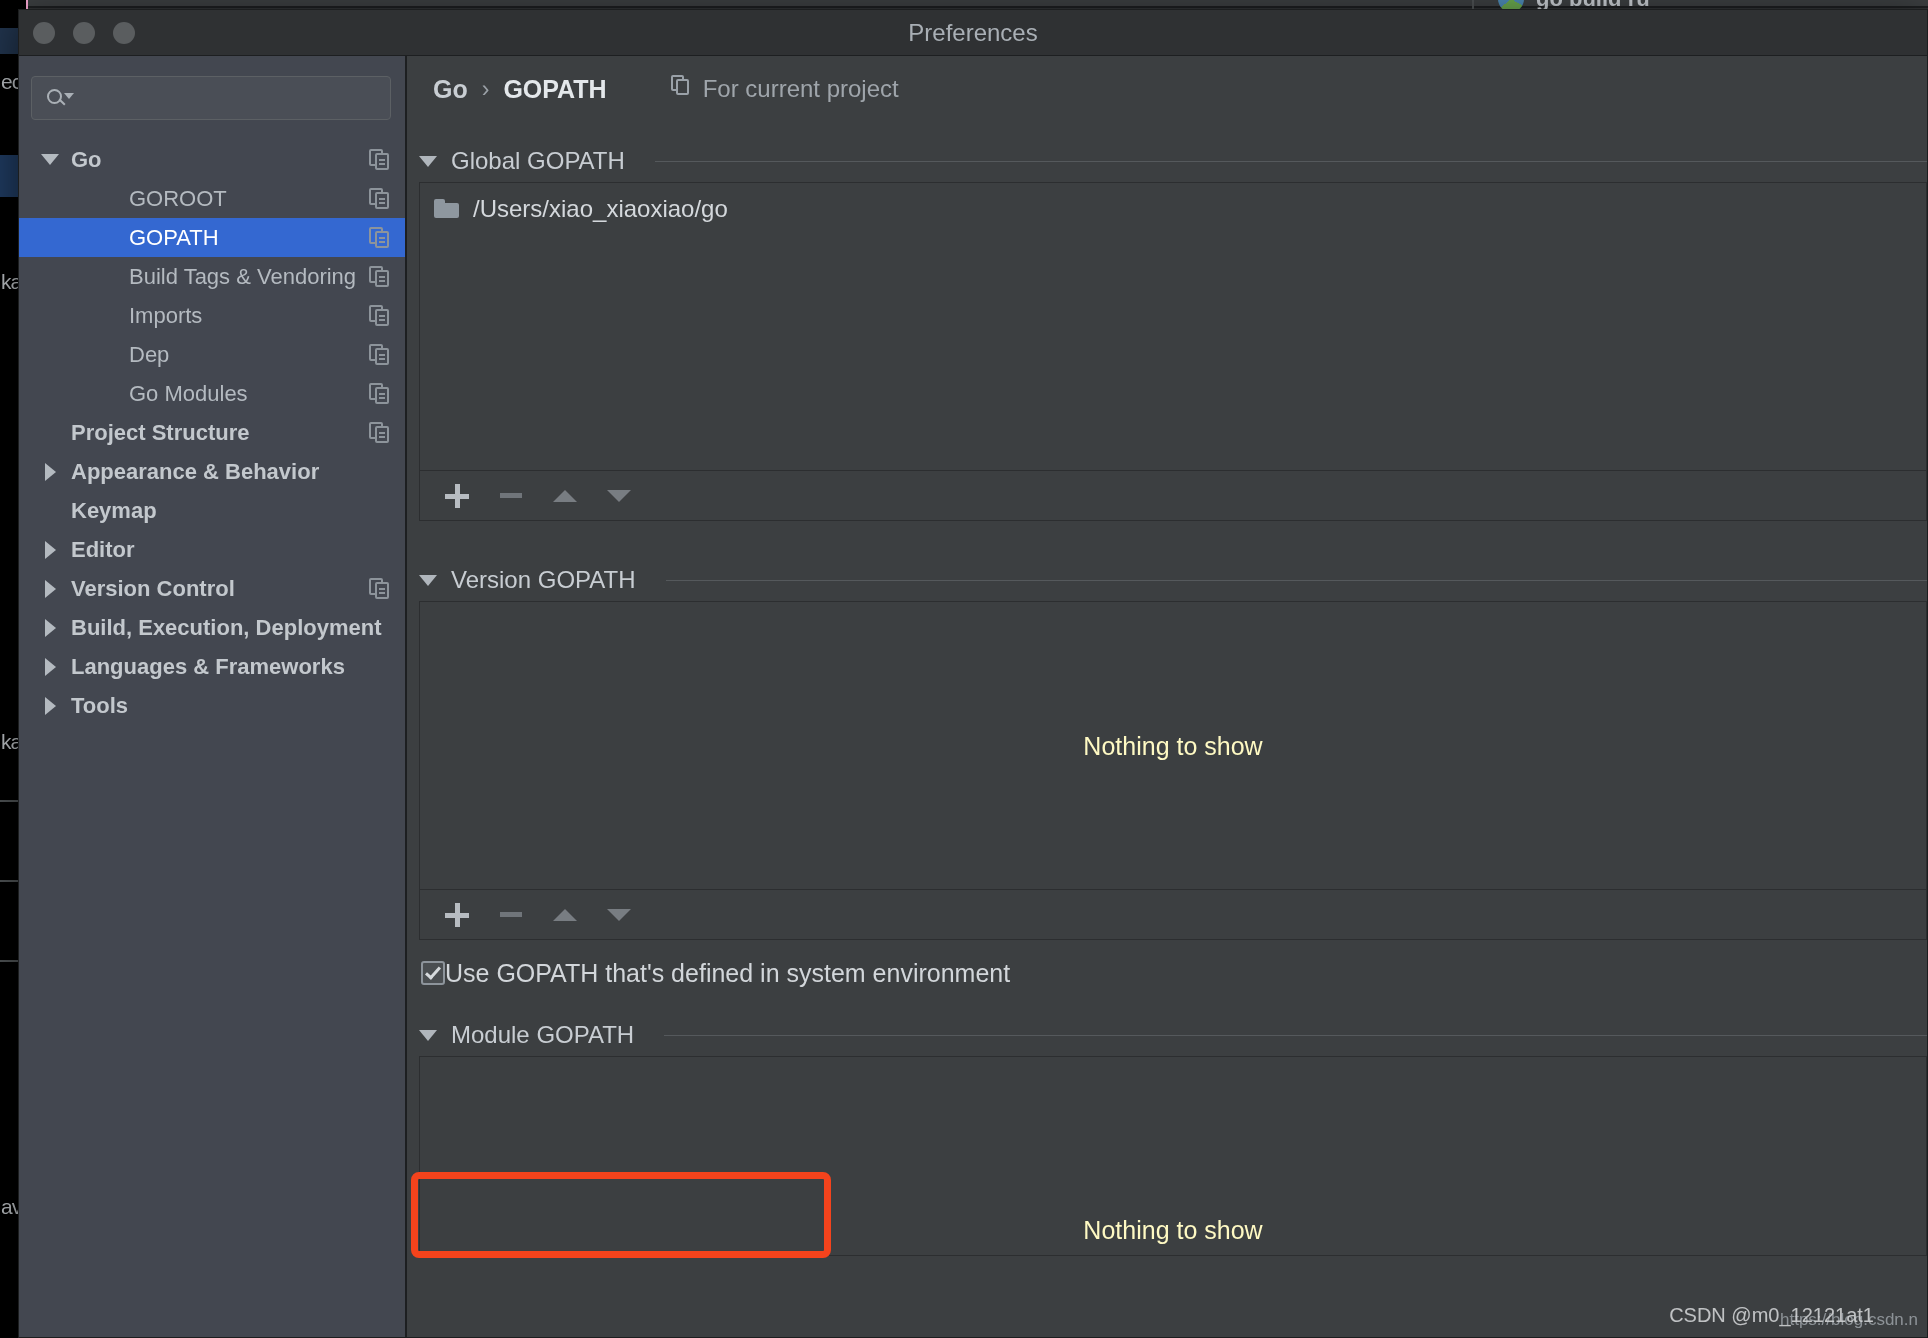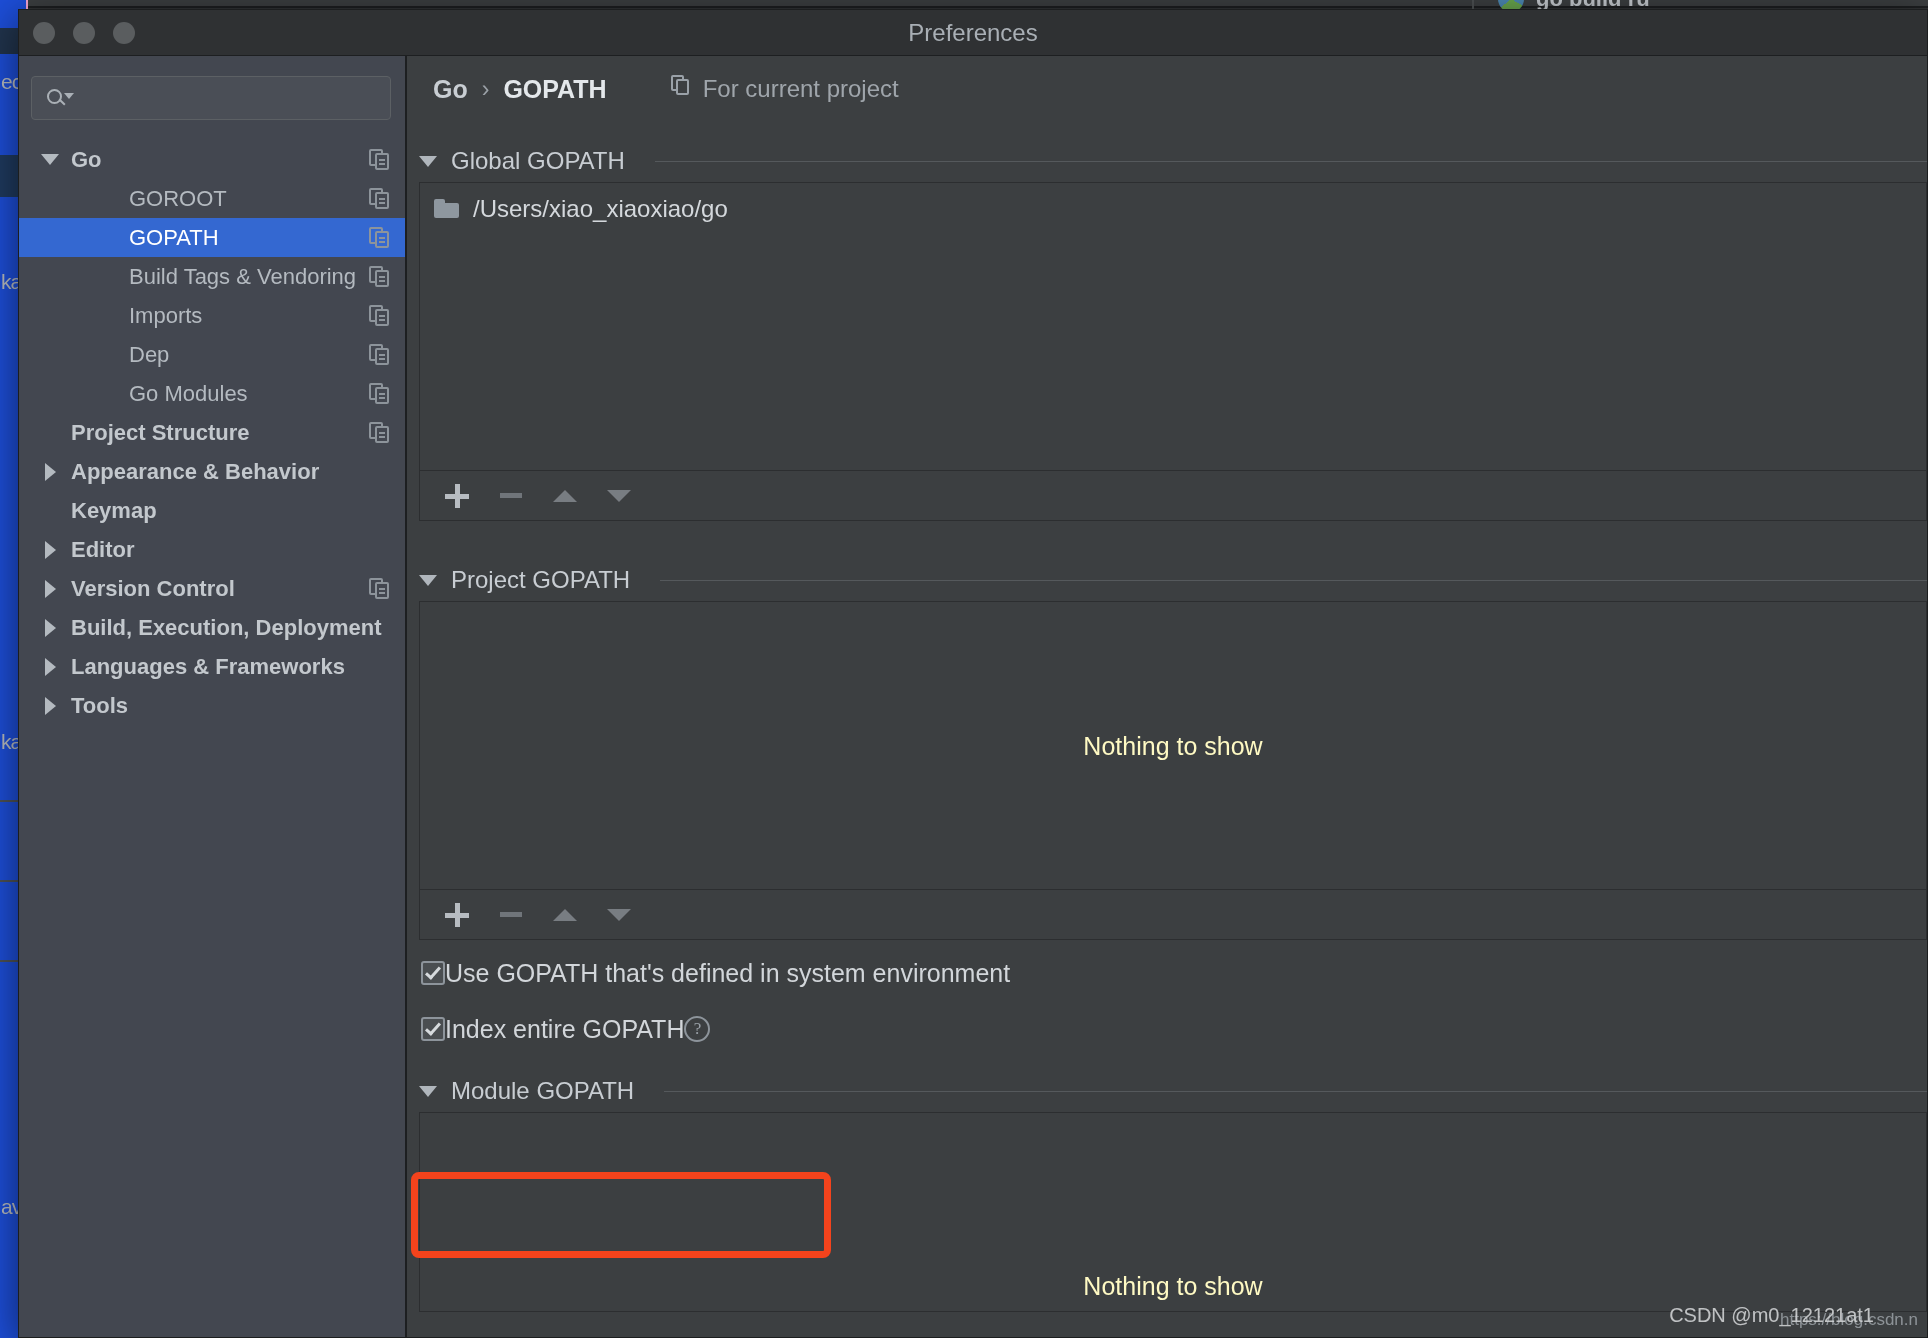--- a/index.html
+++ b/index.html
@@ -7,21 +7,21 @@
     width: 1928px; height: 1338px;
     overflow: hidden;
     font-family: "Liberation Sans", sans-serif;
     background: #2b2b2b;
   }
 
   
   #app-background { position: absolute; inset: 0; background: #313335; }
   .bg-left-strip {
     position: absolute; left: 0; top: 0; width: 28px; height: 1338px;
-    background: #1d4ed8; border-right: 2px solid #f9a8d4;
+    background: #000000; border-right: 2px solid #f9a8d4;
   }
   .bg-left-text {
     position: absolute; left: 1px; color: #b9bdc1; font-size: 21px;
     letter-spacing: -1px; white-space: nowrap; overflow: hidden; width: 26px;
   }
   .bg-top-strip {
     position: absolute; left: 0; top: 0; width: 1928px; height: 8px;
     background: #3c3f41; border-bottom: 2px solid #1d1f21;
   }
   .bg-top-right {
@@ -437,21 +437,21 @@
         <div class="tb-btn">
             <span class="up-tri"></span>
           </div>
         <div class="tb-btn">
             <span class="down-tri"></span>
           </div>
       </div>
 
       <div class="section-head" style="margin-top:38px">
         <span class="sec-arrow"></span>
-        <span>Project GOPATH</span>
+        <span>Version GOPATH</span>
         <span class="sec-rule"></span>
       </div>
       <div class="list-box" style="height:289px">
         <div class="nothing">Nothing to show</div>
       </div>
       <div class="toolbar">
         <div class="tb-btn">
             <span class="plus"></span>
           </div>
         <div class="tb-btn">
@@ -465,27 +465,20 @@
           </div>
       </div>
 
       <div style="margin-top:10px">
         <div class="check-row">
           <span class="checkbox">
               <span class="tick"></span>
             </span>
           <span class="check-label">Use GOPATH that's defined in system environment</span>
         </div>
-        <div class="check-row" style="margin-top:10px">
-          <span class="checkbox">
-              <span class="tick"></span>
-            </span>
-          <span class="check-label">Index entire GOPATH</span>
-          <span class="help-ico">?</span>
-        </div>
       </div>
 
       <div class="section-head" style="margin-top:18px">
         <span class="sec-arrow"></span>
         <span>Module GOPATH</span>
         <span class="sec-rule"></span>
       </div>
       <div class="list-box" style="height:200px">
         <div class="nothing" style="top:auto;bottom:10px;transform:none">Nothing to show</div>
       </div>

